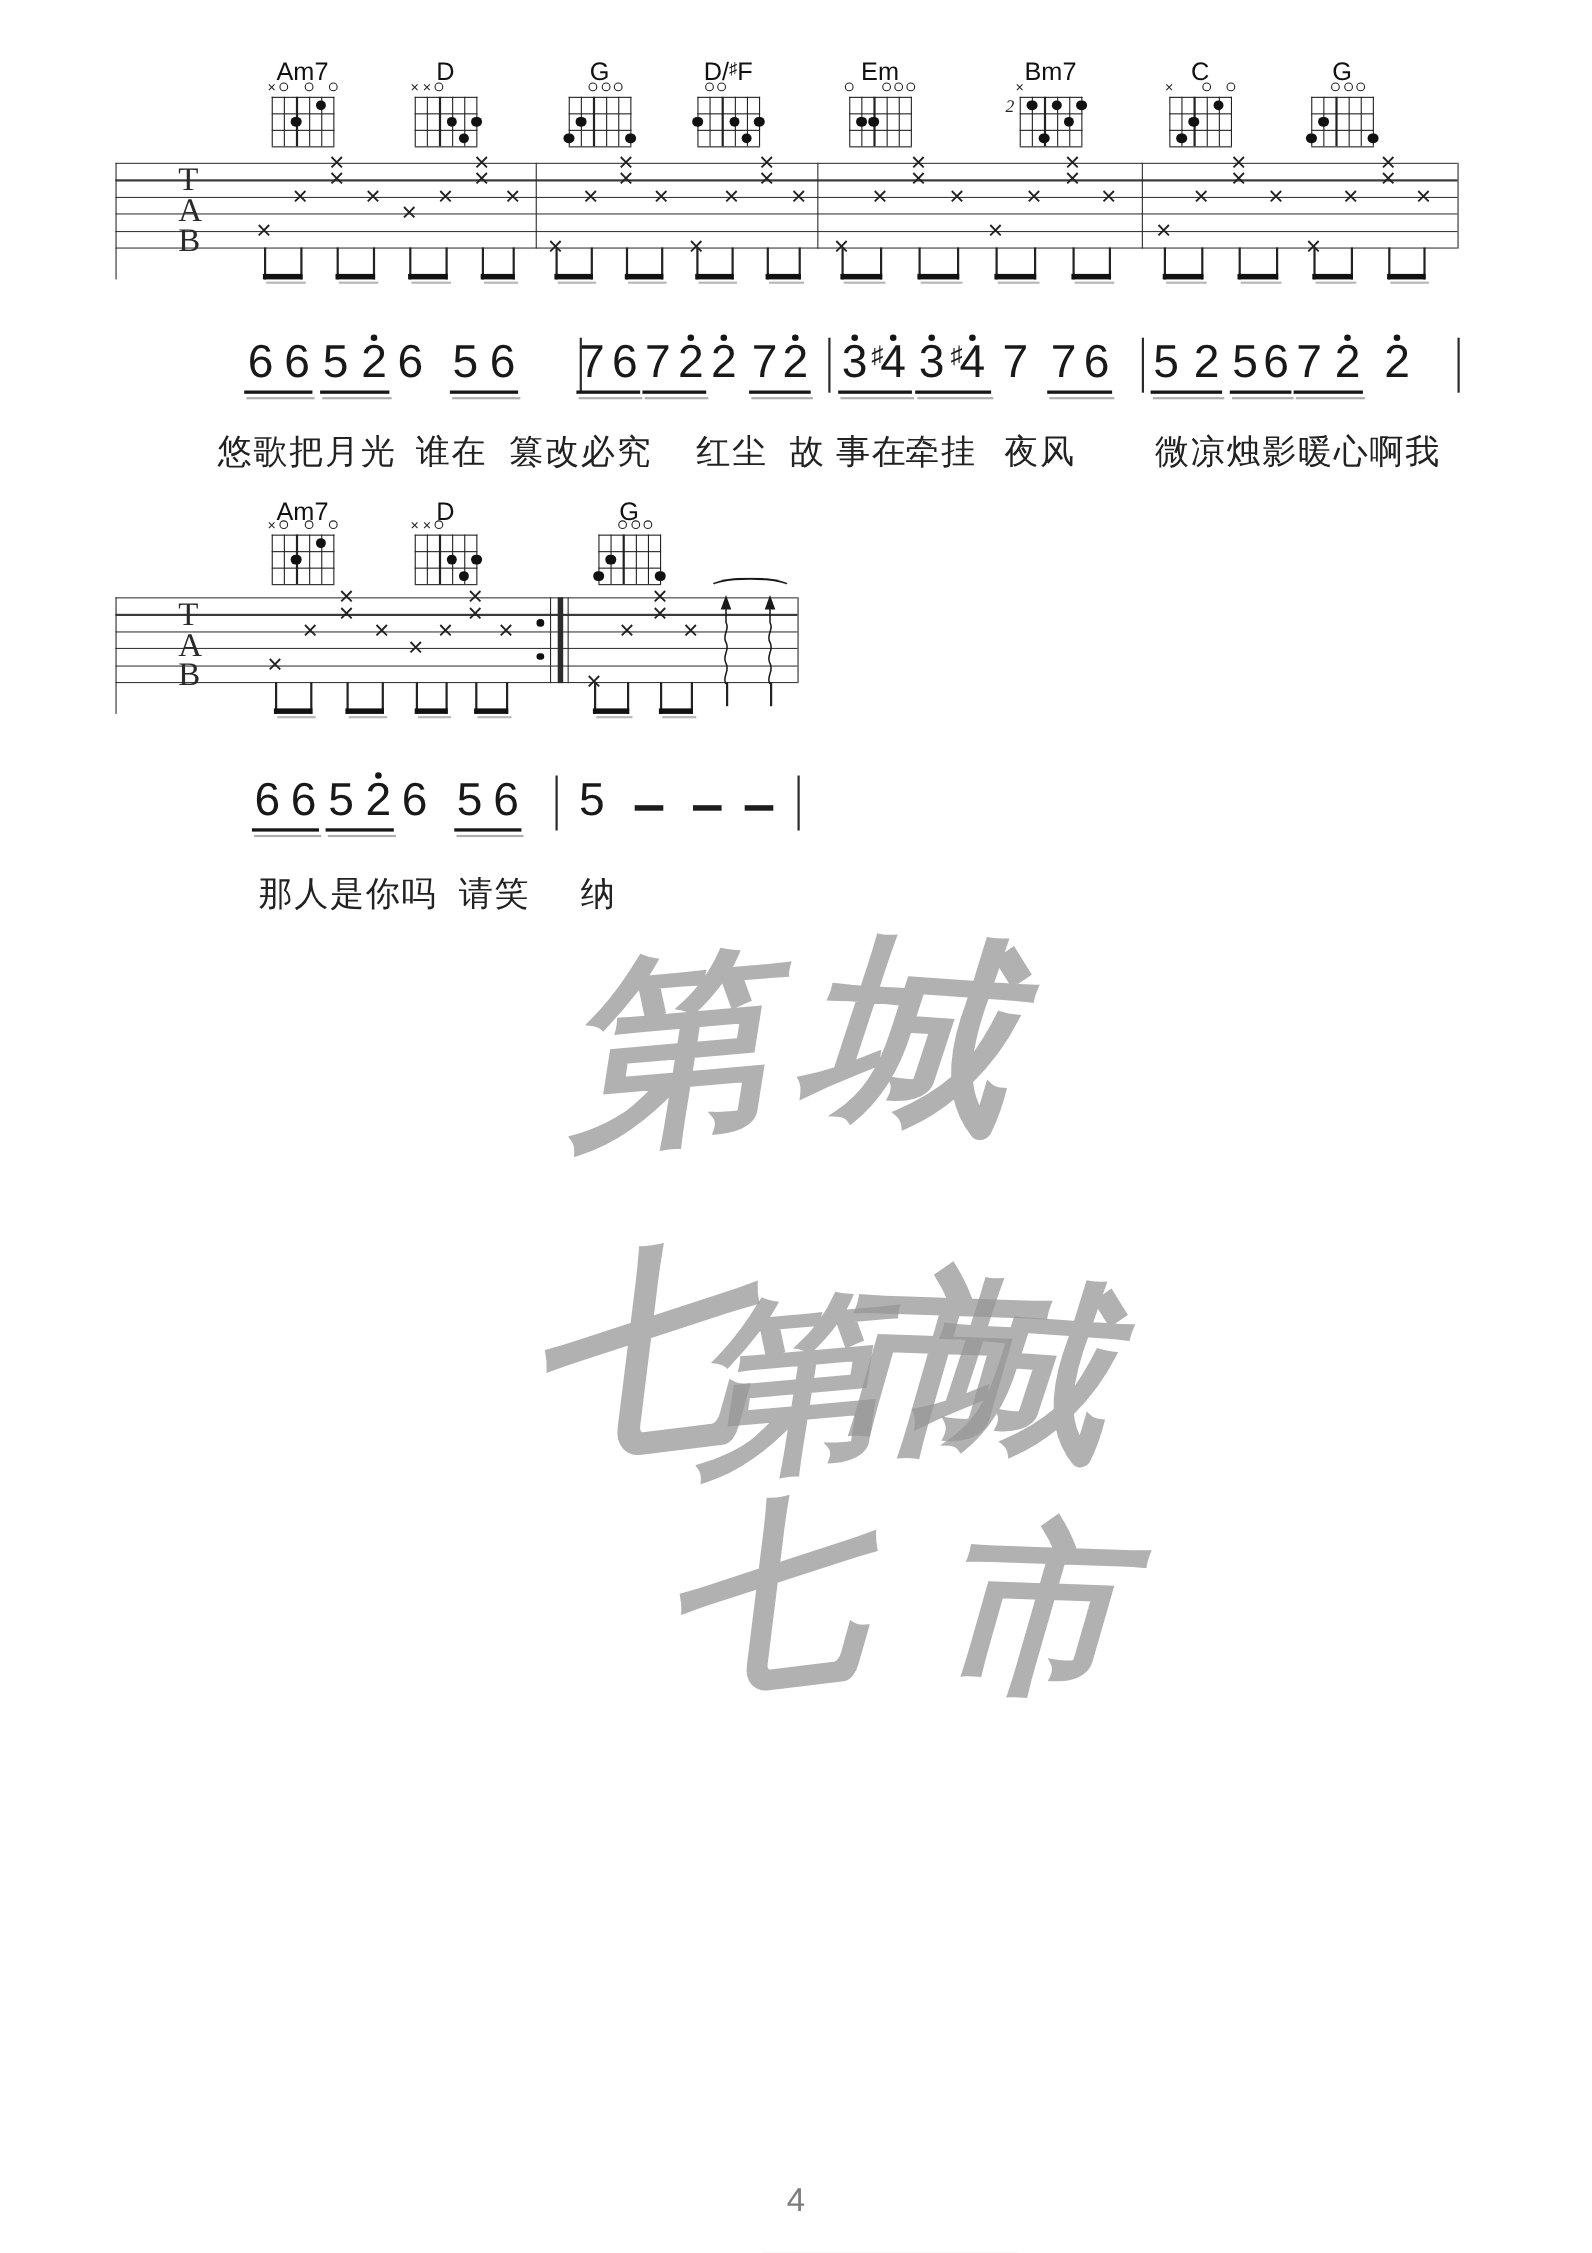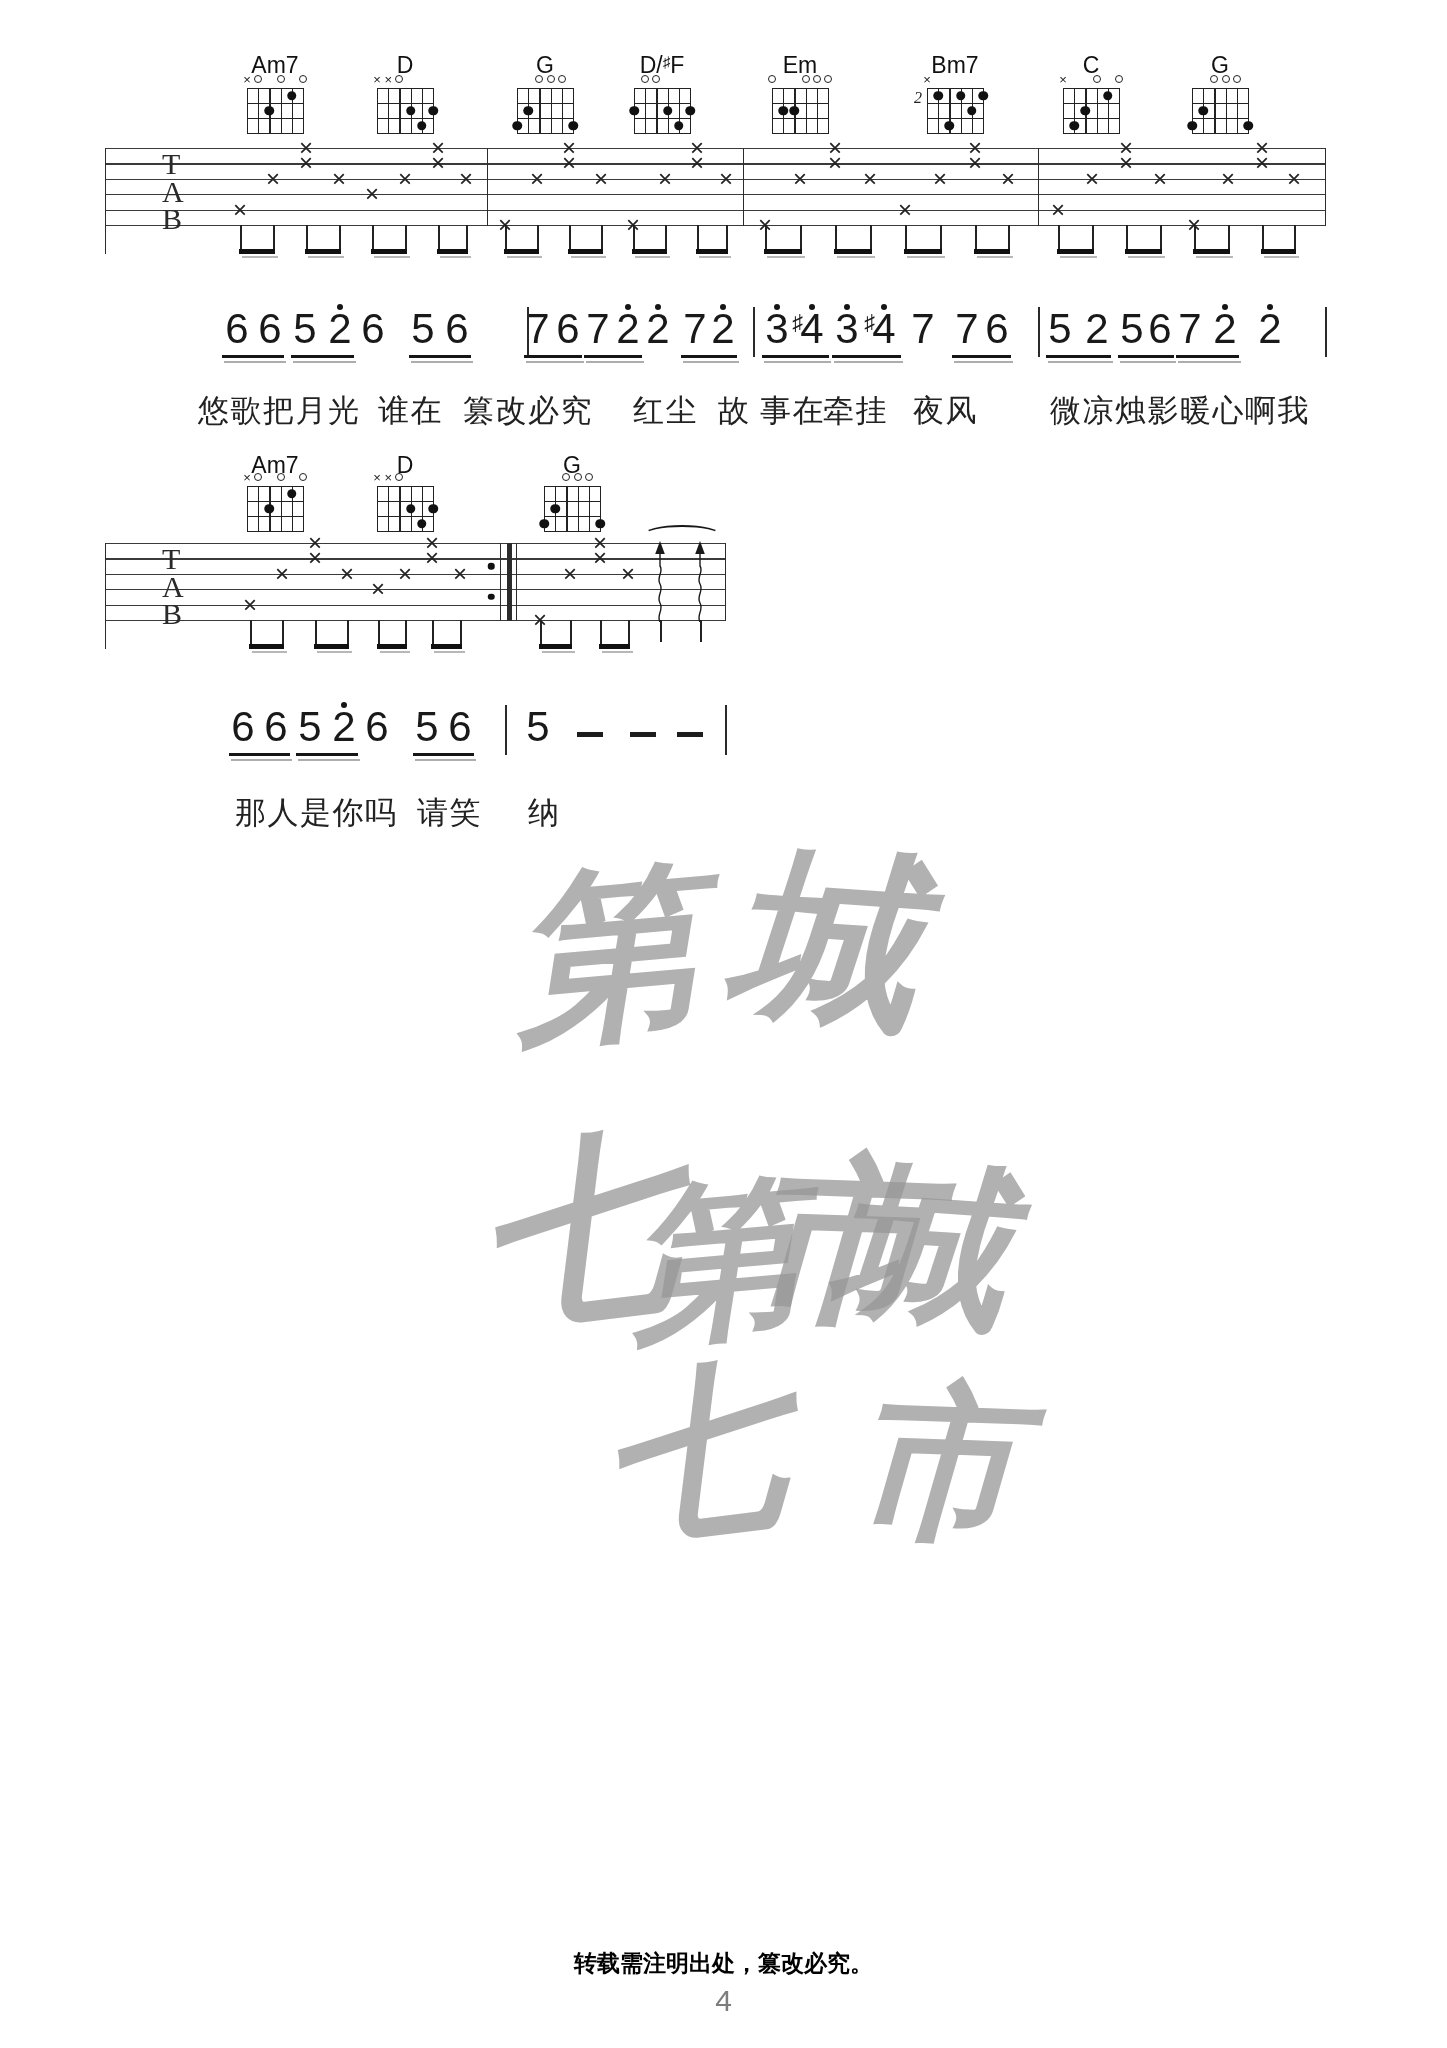--- a/index.html
+++ b/index.html
@@ -32,21 +32,20 @@
   .wchar{position:absolute;font-family:"DejaVu Serif",serif;font-weight:bold;font-style:italic;
          color:#979797;opacity:0.75;line-height:1;user-select:none;}
   .footer{position:absolute;left:0;width:100%;text-align:center;font-size:23px;font-weight:bold;color:#000;}
   .pagenum{position:absolute;left:0;width:100%;text-align:center;font-size:30px;color:#7d7d7d;}
   .arc{position:absolute;border:2.5px solid transparent;border-top-color:#171717;border-radius:50%;}
 </style>
 </head>
 <body>
 
 <div id="sheet">
-  <div class="footer" id="footer-el" style="top: 1948px;">转载需注明出处，篡改必究。</div>
   <div class="pagenum" id="pagenum-el" style="top: 1984px;">4</div>
 <div class="wchar" style="left: 512px; top: 862px; font-size: 185px; transform: rotate(-5deg);">第</div>
     <div class="wchar" style="left: 728px; top: 845px; font-size: 190px; transform: rotate(4deg);">城</div>
     <div class="wchar" style="left: 478px; top: 1132px; font-size: 195px; transform: rotate(-7deg);">七</div>
     <div class="wchar" style="left: 748px; top: 1150px; font-size: 180px; transform: rotate(2deg);">市</div>
     <div class="wchar" style="left: 628px; top: 1175px; font-size: 170px; transform: rotate(-5deg);">第</div>
     <div class="wchar" style="left: 832px; top: 1158px; font-size: 175px; transform: rotate(4deg);">城</div>
     <div class="wchar" style="left: 602px; top: 1362px; font-size: 180px; transform: rotate(-7deg);">七</div>
     <div class="wchar" style="left: 852px; top: 1378px; font-size: 168px; transform: rotate(2deg);">市</div>
     <div class="chord-label" style="left: 275px; top: 52px;">Am7</div>

